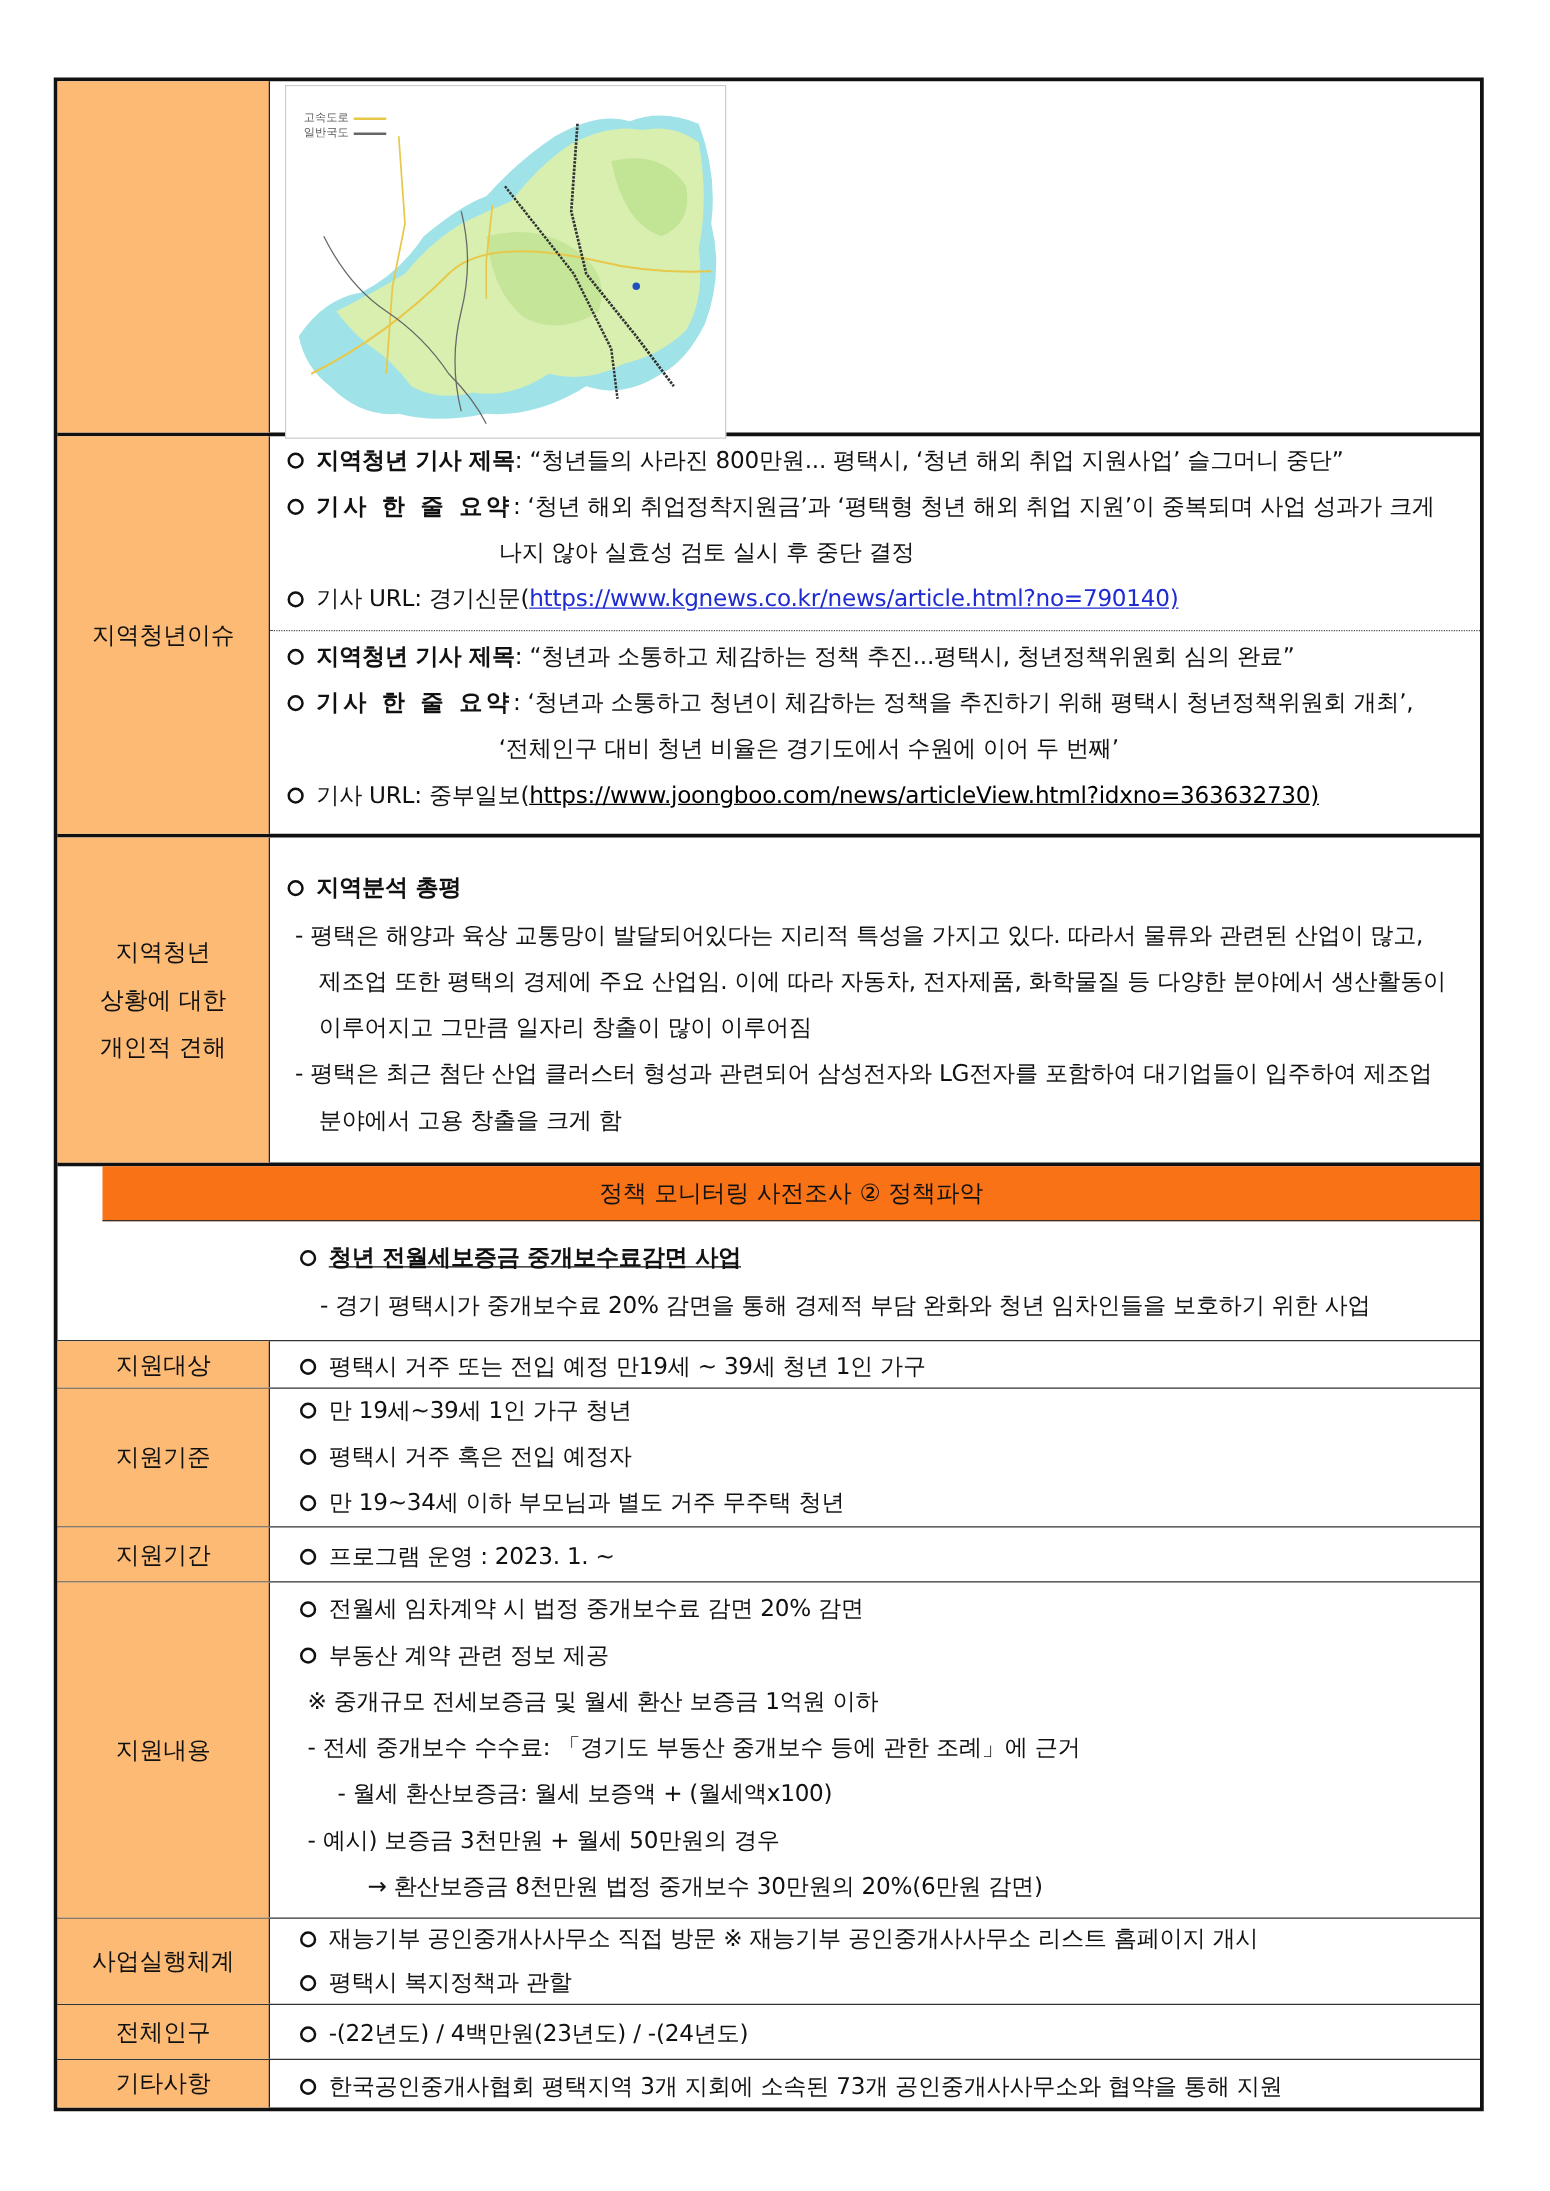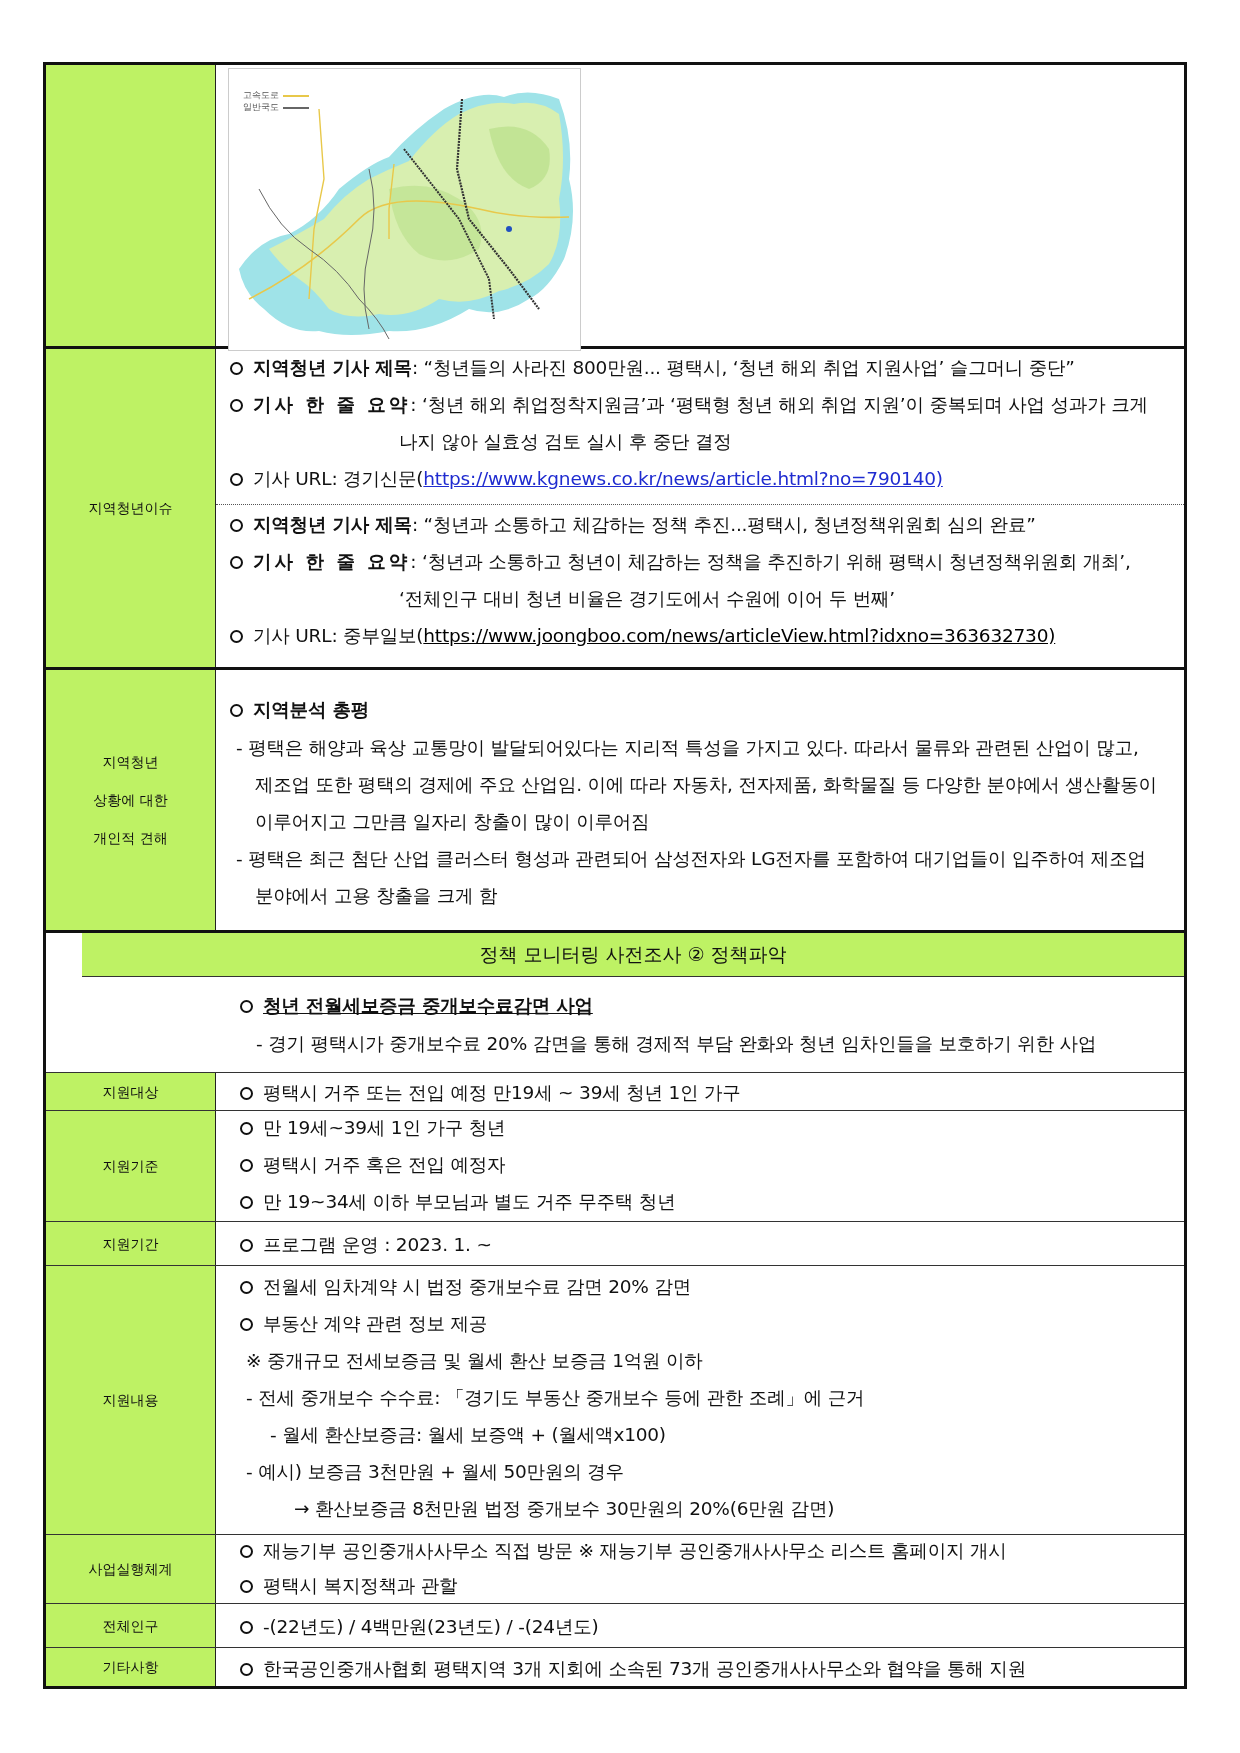--- a/index.html
+++ b/index.html
@@ -3,32 +3,32 @@
 <meta charset="utf-8">
 <style>
   html, body { margin: 0; padding: 0; background: #ffffff; }
   body { width: 1240px; height: 1753px; position: relative; overflow: hidden;
          font-family: "DejaVu Sans", "Liberation Sans", sans-serif; color: #111; }
   .page-table { position: absolute; left: 43px; top: 62px; width: 1144px; height: 1627px;
                 border: 3px solid #111; box-sizing: border-box; }
   .row { position: absolute; left: 0; right: 0; border-bottom: 1px solid #333; box-sizing: border-box; }
   .row.thick { border-bottom: 3px solid #111; }
   .row.last { border-bottom: none; }
-  .label { position: absolute; left: 0; top: 0; bottom: 0; width: 170px; background: #bef264;
+  .label { position: absolute; left: 0; top: 0; bottom: 0; width: 170px; background: #fdba74;
            border-right: 1.5px solid #222; display: flex; align-items: center; justify-content: center;
-           text-align: center; font-size: 14px; line-height: 38px; white-space: pre-line; box-sizing: border-box; }
+           text-align: center; font-size: 19px; line-height: 38px; white-space: pre-line; box-sizing: border-box; }
   .content { position: absolute; left: 170px; right: 0; top: 0; bottom: 0; padding: 0 12px 0 4px; box-sizing: border-box; font-size: 18px; text-align: center; }
   .line { position: absolute; left: 14px; white-space: nowrap; font-size: 18.5px; letter-spacing: -0.2px; }
   .bullet { display: inline-block; width: 13px; height: 13px; border: 2.4px solid #111; border-radius: 50%;
             margin-right: 10px; vertical-align: -1px; box-sizing: border-box; }
   .bold { font-weight: bold; }
   .link-blue { color: #1f2bd0; text-decoration: underline; }
   .link-purple { color: #000000; text-decoration: underline; }
   .dotted { position: absolute; left: 0; right: 0; border-top: 1.5px dotted #555; }
-  .fullrow { position: absolute; left: 0; right: 0; background: #bef264; display: flex; align-items: center;
+  .fullrow { position: absolute; left: 0; right: 0; background: #f97316; display: flex; align-items: center;
              justify-content: center; font-size: 19px; border-bottom: 1.5px solid #333; box-sizing: border-box; margin-left: 36px; }
   .map { position: absolute; left: 12px; top: 3px; width: 351px; height: 281px; border: 1px solid #ccc;
          background: #fff; overflow: hidden; }
   .map-legend { position: absolute; left: 14px; top: 20px; font-size: 9px; color: #555; line-height: 12px; }
   .legend-line { display: inline-block; width: 26px; height: 2px; vertical-align: middle; margin-left: 4px; }
 </style>
 </head>
 <body>
 
 <div class="page-table">

